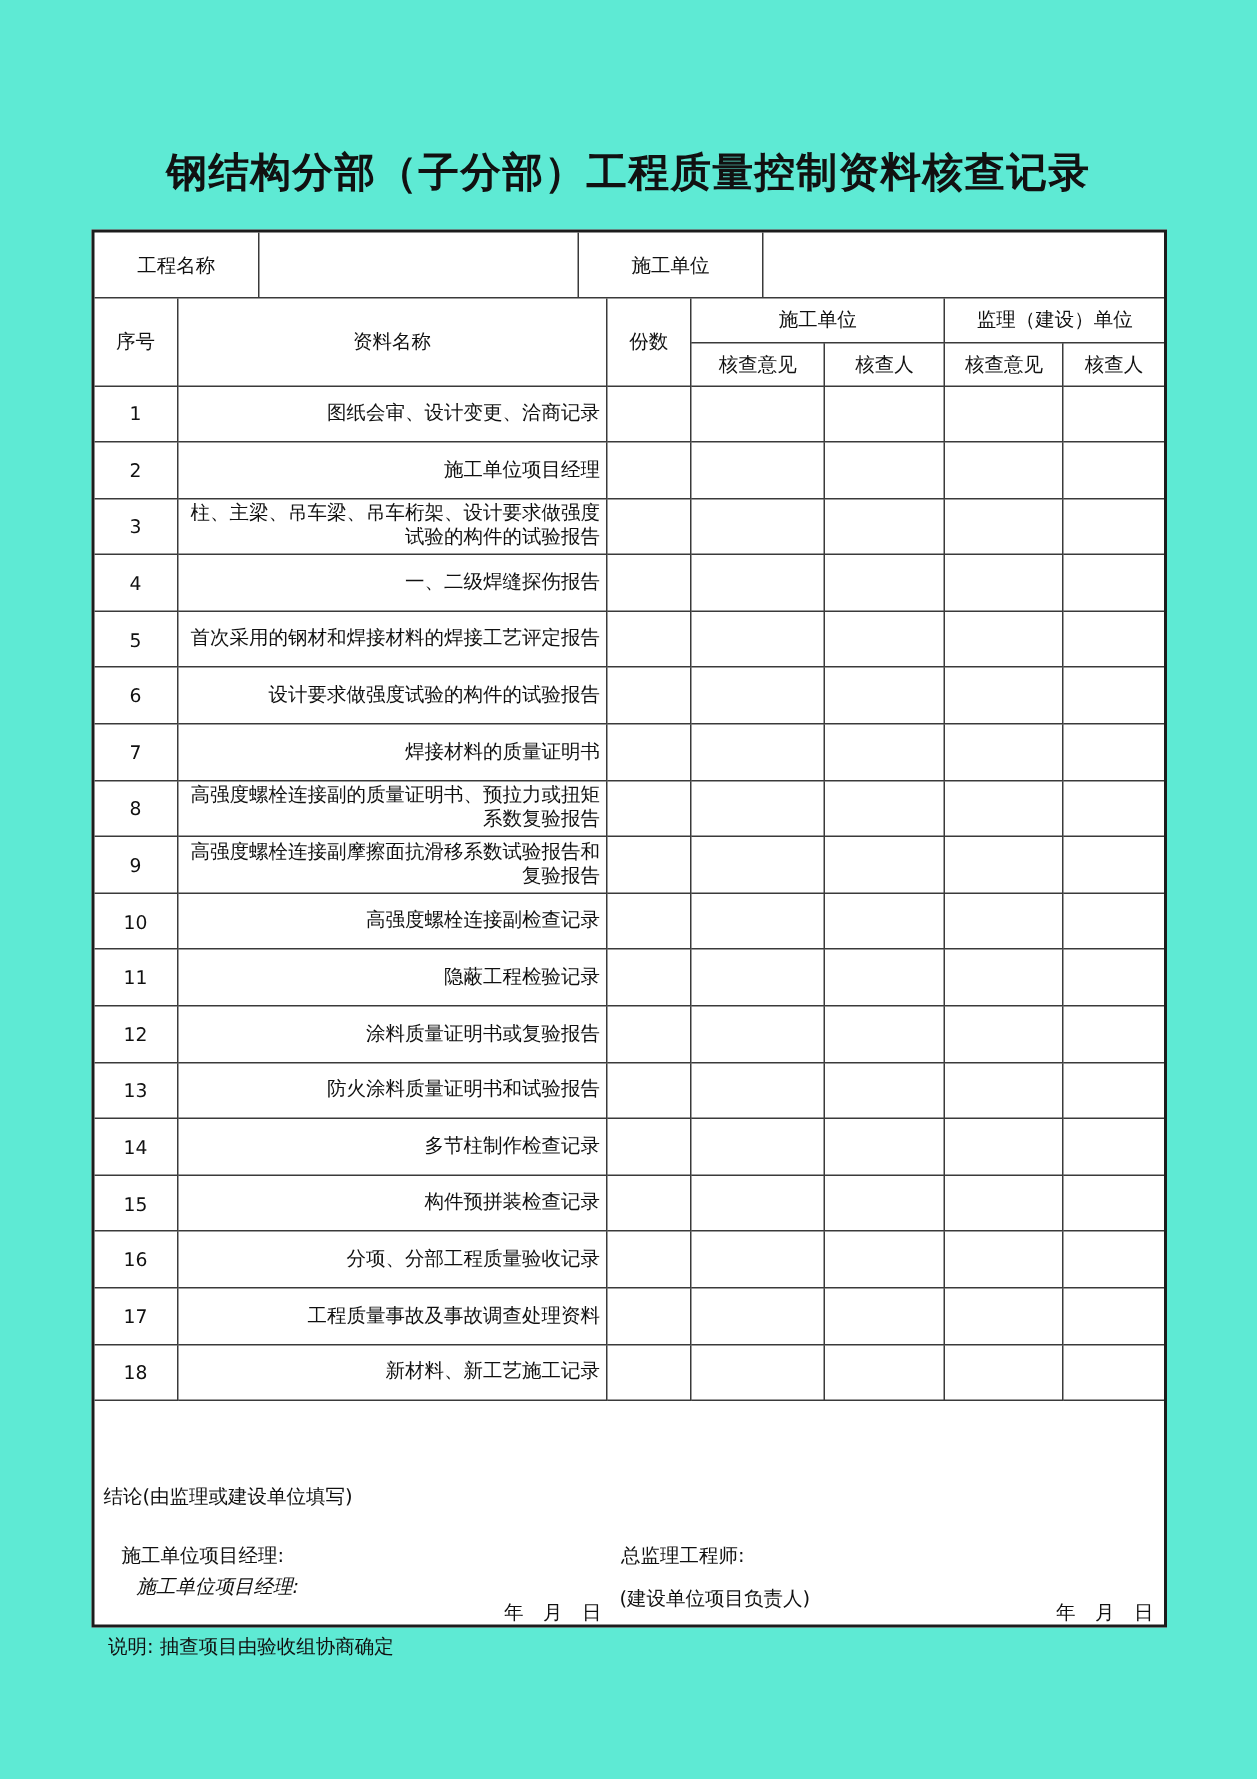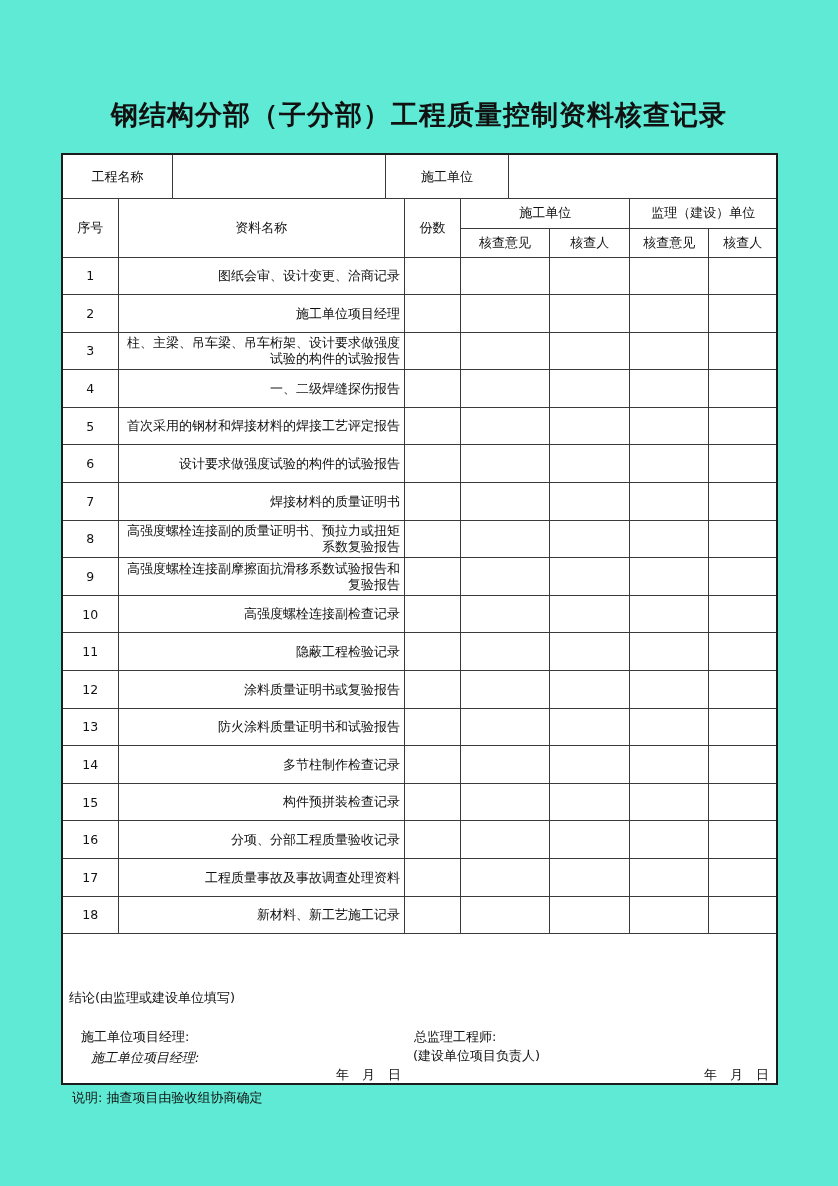--- a/index.html
+++ b/index.html
@@ -93,21 +93,21 @@
   .conclusion-label {
     position: absolute;
     left: 6px;
     top: 11px;
     margin-top: 44px;
   }
   .sig { position: absolute; white-space: nowrap; }
   .sig-tech   { left: 18px;  top: 94px; }
   .sig-pm     { left: 28px;  top: 115px; font-style: italic; }
   .sig-chief  { left: 351px; top: 94px; }
-  .sig-owner  { left: 350px; top: 113px; }
+  .sig-owner  { left: 350px; top: 123px; }
   .sig-date-left  { left: 273px; top: 132px; }
   .sig-date-right { right: 7px;  top: 132px; }
   .note {
     position: absolute;
     left: 72px;
     top: 1089px;
     font-size: 13px;
     text-align: right;
   }
 </style>

